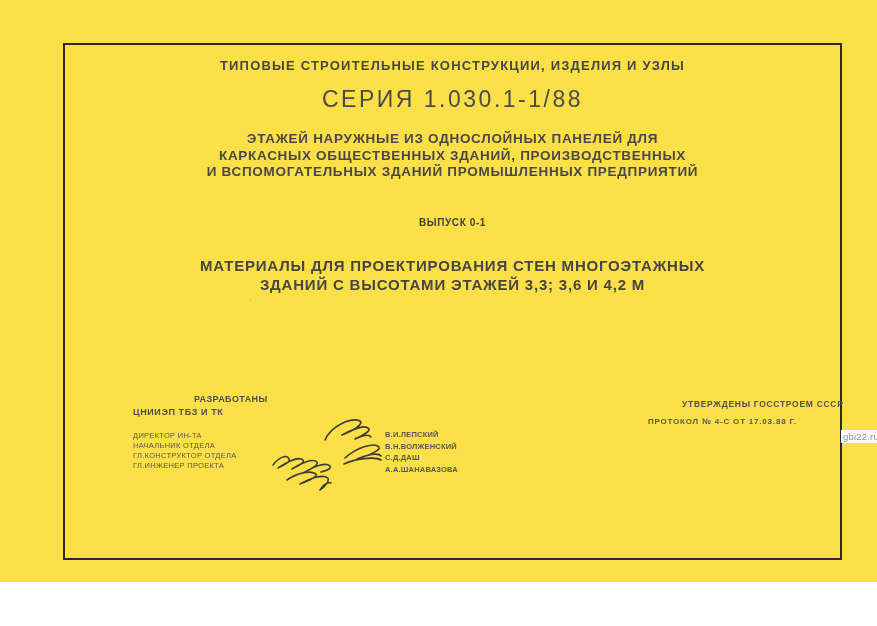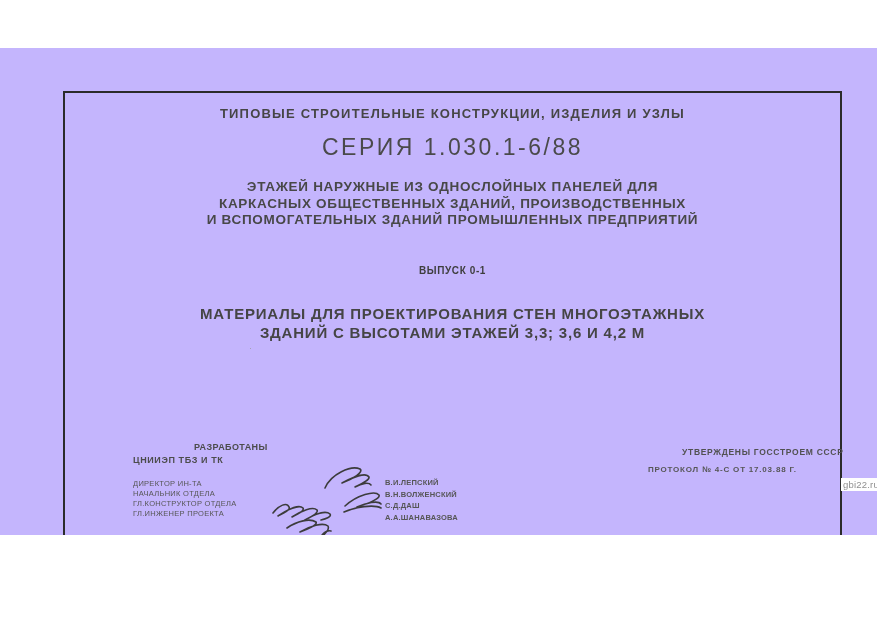--- a/index.html
+++ b/index.html
@@ -1,18 +1,18 @@
 <!DOCTYPE html>
 <html><head>
 <meta charset="utf-8">
 <style>
   html,body{margin:0;padding:0;background:#ffffff;}
   .canvas{
-    position:relative;width:877px;height:487px;background:#c4b5fd;
-    font-family:"Liberation Sans",sans-serif;color:#404040;overflow:hidden;margin-top:48px;
+    position:relative;width:877px;height:582px;background:#fde047;
+    font-family:"Liberation Sans",sans-serif;color:#404040;overflow:hidden;
   }
   .frame{
     position:absolute;left:63px;top:43px;width:775px;height:513px;
     border:2px solid #2b2b2b;background:transparent;
   }
   .abs{position:absolute;}
   .center-col{left:63px;width:779px;text-align:center;}
   .header-line{
     top:58px;padding-right:28px;font-size:13px;font-weight:bold;
     letter-spacing:1.2px;color:#464646;
@@ -62,21 +62,21 @@
 </style>
 </head>
 <body>
 
 <div class="canvas">
 
   <div class="frame"></div>
 
   <div class="abs center-col header-line">ТИПОВЫЕ СТРОИТЕЛЬНЫЕ КОНСТРУКЦИИ, ИЗДЕЛИЯ И УЗЛЫ</div>
 
-  <div class="abs center-col series-line">СЕРИЯ 1.030.1-6/88</div>
+  <div class="abs center-col series-line">СЕРИЯ 1.030.1-1/88</div>
 
   <div class="abs center-col subtitle-block">
     <div>ЭТАЖЕЙ НАРУЖНЫЕ ИЗ ОДНОСЛОЙНЫХ ПАНЕЛЕЙ ДЛЯ</div>
     <div>КАРКАСНЫХ ОБЩЕСТВЕННЫХ ЗДАНИЙ, ПРОИЗВОДСТВЕННЫХ</div>
     <div>И ВСПОМОГАТЕЛЬНЫХ ЗДАНИЙ ПРОМЫШЛЕННЫХ ПРЕДПРИЯТИЙ</div>
   </div>
 
   <div class="abs center-col issue-line">ВЫПУСК 0-1</div>
 
   <div class="abs center-col materials-block">

